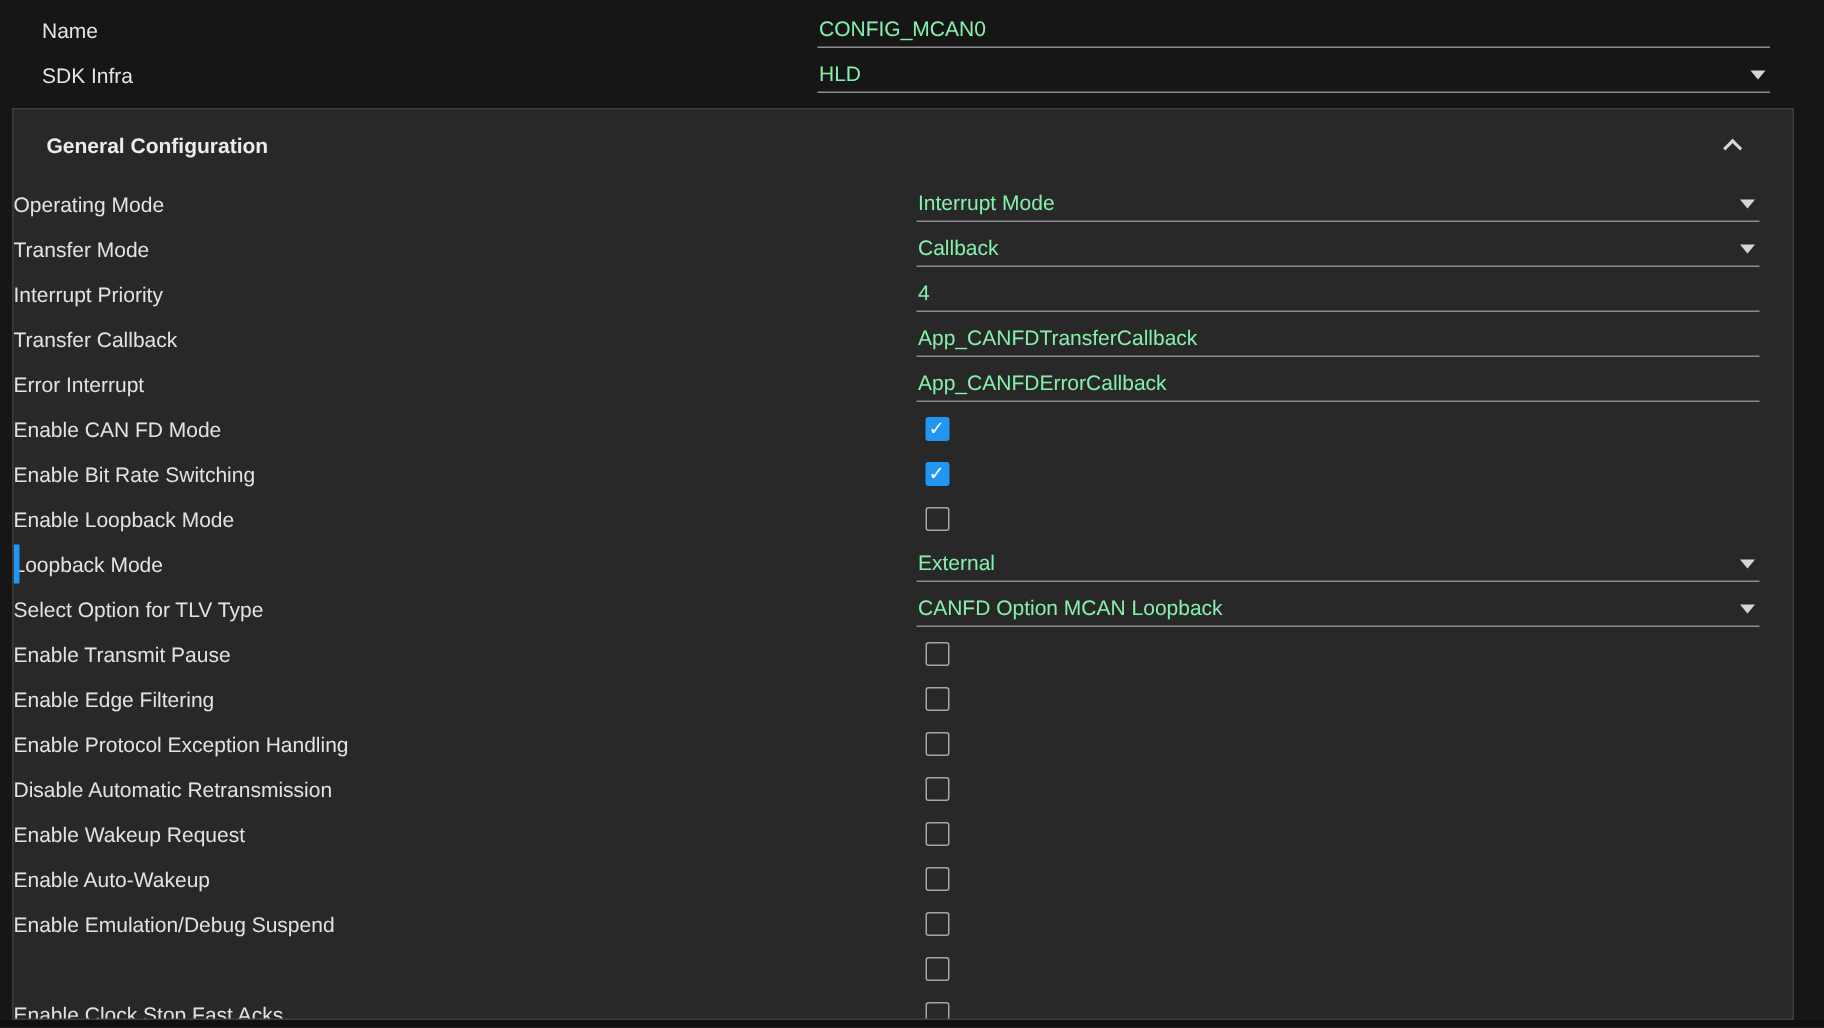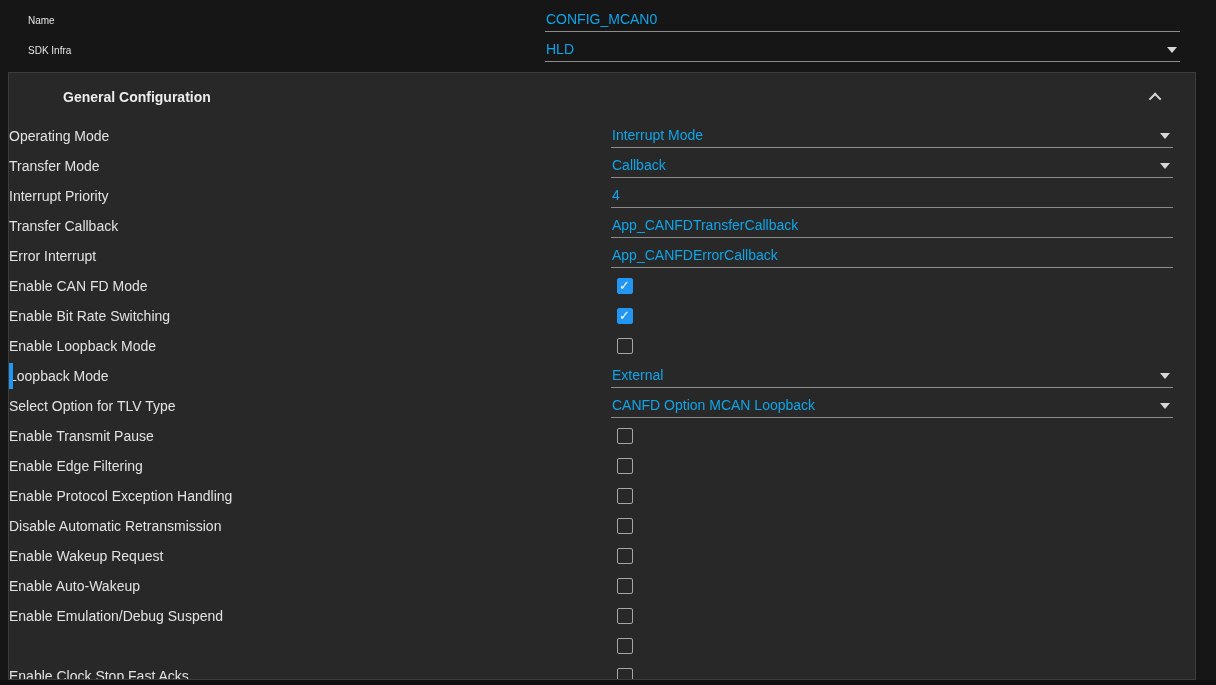--- a/index.html
+++ b/index.html
@@ -8,32 +8,32 @@
     background:#161616;
     font-family:"Liberation Sans","DejaVu Sans",sans-serif;
     color:#e6e6e6;
     position:relative;
   }
   .screen { position:absolute; inset:0; }
 
   
   .top-fields { position:absolute; top:5px; left:0; right:0; }
   .top-row { position:relative; height:30px; display:flex; align-items:center; }
-  .top-row .label { padding-left:28px; font-size:10px; color:#e4e4e4; }
+  .top-row .label { padding-left:28px; font-size:14px; color:#e4e4e4; }
   .top-row .control { position:absolute; left:545px; right:36px; height:24px; }
 
   
   .text-input, .select-input {
     border-bottom:1px solid #8c8c8c;
     height:24px;
     position:relative;
   }
   .text-input .value, .select-input .value {
     position:absolute; left:1px; bottom:4px;
-    font-size:14px; color:#0ea5e9; white-space:nowrap;
+    font-size:14px; color:#86efac; white-space:nowrap;
   }
   .chevron-down {
     position:absolute; right:3px; bottom:8px;
     width:0; height:0;
     border-left:5px solid transparent;
     border-right:5px solid transparent;
     border-top:6px solid #d6d6d6;
   }
 
   
@@ -42,21 +42,20 @@
     left:8px; top:72px;
     width:1188px; height:608px;
     background:#282828;
     border:1px solid #3d3d3d;
     overflow:hidden;
   }
   .panel-header {
     height:48px;
     display:flex; align-items:center;
     padding:0 34px 0 22px;
-    margin-left:32px;
   }
   .panel-title { font-size:14px; font-weight:bold; color:#ececec; }
   .chevron-up {
     margin-left:auto;
     width:9px; height:9px;
     border-left:2px solid #d8d8d8;
     border-top:2px solid #d8d8d8;
     transform:rotate(45deg) translateY(2px);
   }
 

